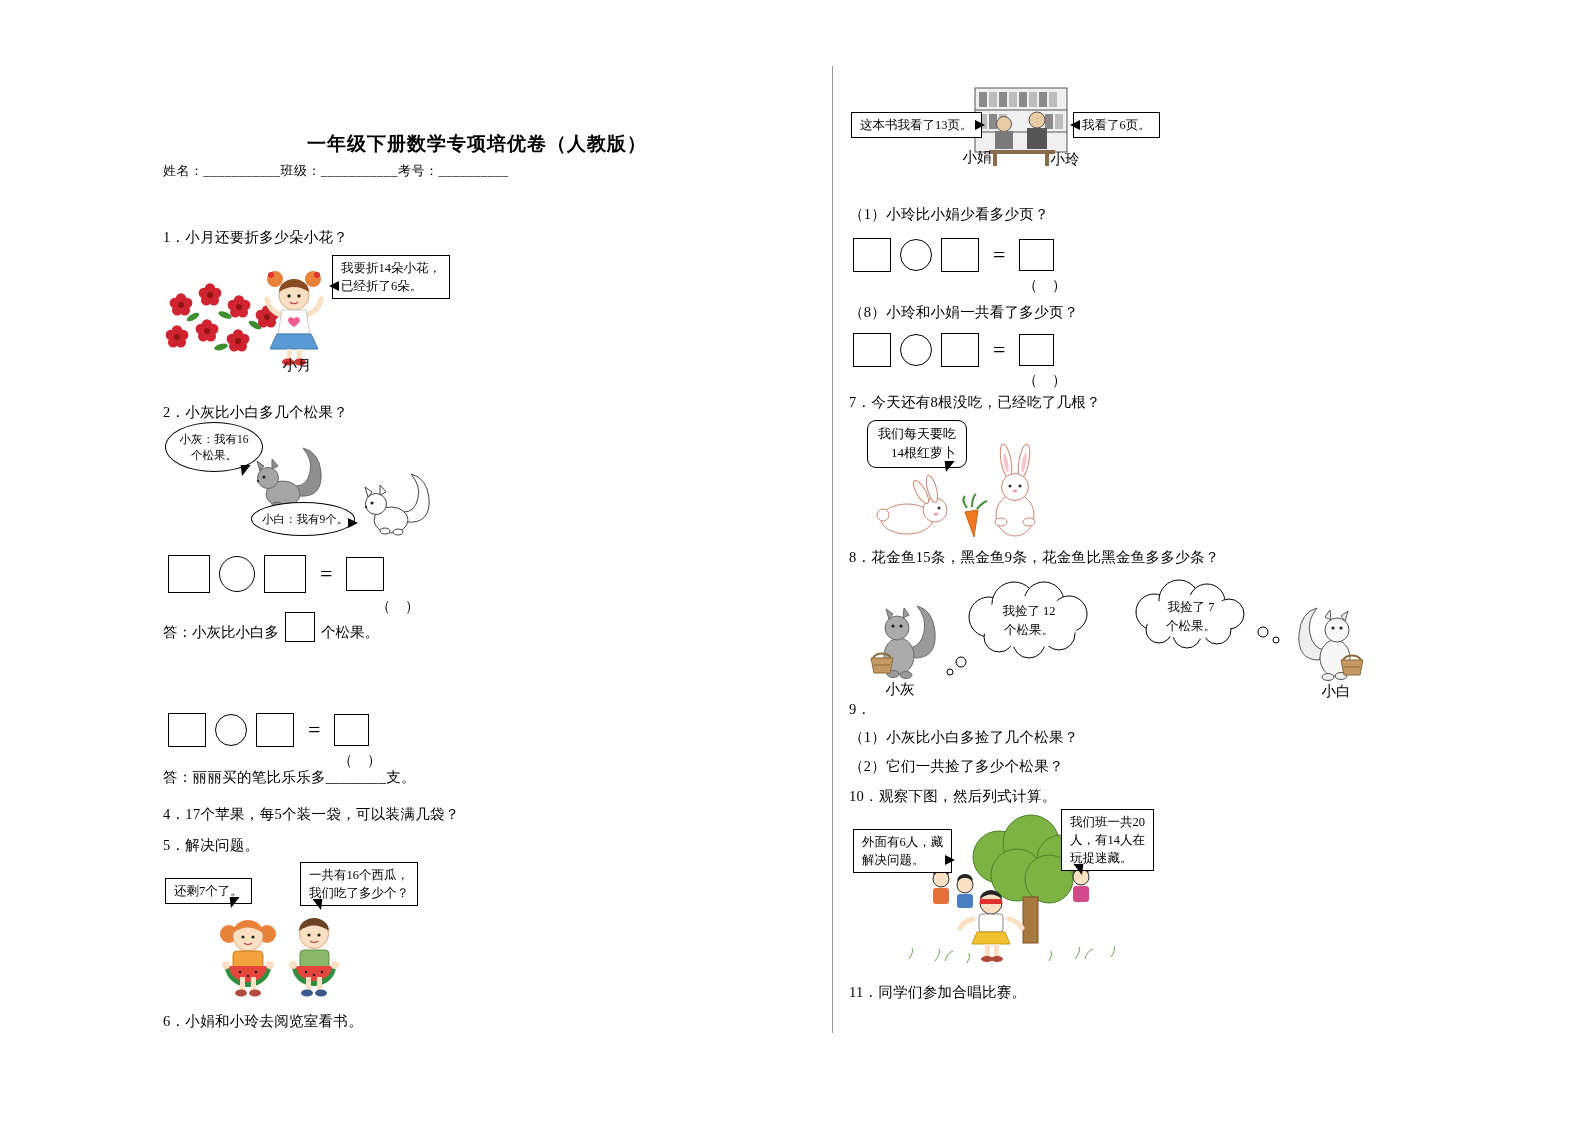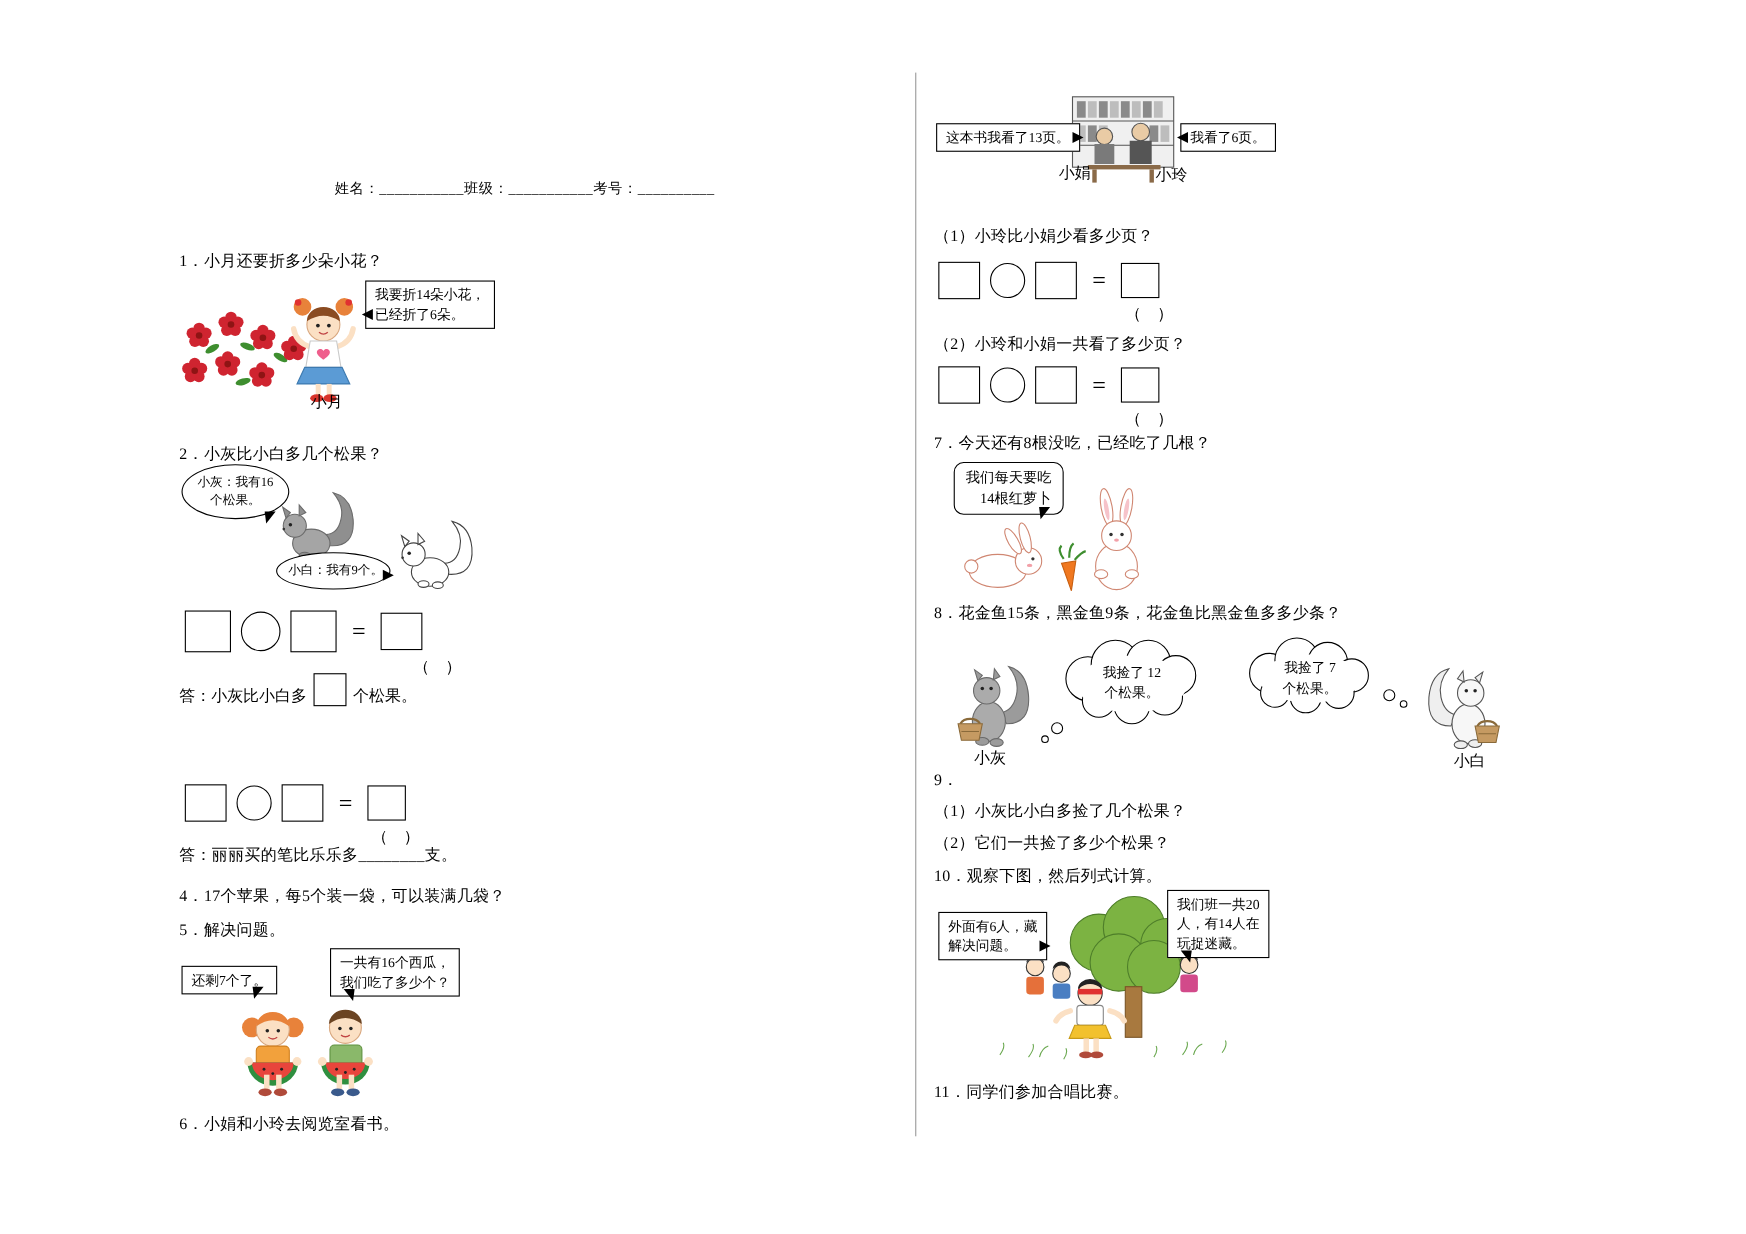--- a/index.html
+++ b/index.html
@@ -4,21 +4,21 @@
 <style>
   *{margin:0;padding:0;box-sizing:border-box;}
   body{background:#ffffff;}
   .page{position:relative;width:1587px;height:1122px;background:#fff;overflow:hidden;
         font-family:"Liberation Serif","DejaVu Serif",serif;color:#000;}
   .divider{position:absolute;left:832px;top:66px;width:1px;height:967px;background:#9a9a9a;}
   .col{position:absolute;}
   .col-left{left:163px;top:88px;width:628px;height:990px;}
   .col-right{left:849px;top:78px;width:578px;height:1000px;}
   .title{position:absolute;left:0;width:100%;text-align:center;font-size:19px;font-weight:bold;letter-spacing:1px;}
-  .nameline{position:absolute;left:0;width:100%;text-align:center;font-size:13px;letter-spacing:0.5px;}
+  .nameline{position:absolute;left:0;width:100%;font-size:13px;letter-spacing:0.5px;}
   .q{position:absolute;left:0;font-size:14.5px;letter-spacing:0.3px;white-space:nowrap;}
   .illus{position:absolute;left:0;}
   .illus svg{position:absolute;left:0;top:0;}
   .figlabel{position:absolute;font-size:14.5px;text-align:center;z-index:4;font-family:Liberation Mono, monospace;}
   .bubble{position:absolute;border:1px solid #000;background:#fff;padding:3px 8px;
           font-size:12.5px;line-height:1.45;white-space:nowrap;z-index:3;}
   .bubble.ellipse{border-radius:50%;padding:8px 10px;text-align:center;font-size:11.5px;line-height:1.4;}
   .bubble.round{border-radius:9px;padding:4px 10px;font-size:13px;text-align:right;}
   .cloudtext{position:absolute;z-index:3;font-size:12.5px;line-height:1.5;text-align:center;}
   .tail-left::after{content:"";position:absolute;left:-9px;bottom:7px;width:0;height:0;
@@ -44,20 +44,21 @@
   .ansbox{width:30px;height:30px;border:1.5px solid #000;margin:0 6px;background:#fff;}
 </style>
 </head>
 <body>
 
 <div class="page">
   <div class="divider"></div>
 
   <div class="col col-left">
 
+    <div class="title" style="top:43px">一年级下册数学专项培优卷（人教版）</div>
     <div class="nameline" style="top:74px">姓名：___________班级：___________考号：__________</div>
 
     <div class="q" style="top:140px">1．小月还要折多少朵小花？</div>
 
     <div class="illus" style="top:165px;width:320px;height:128px">
       <svg width="320" height="128" viewBox="0 0 320 128">
         <defs>
           <g id="flw">
             <circle cx="0" cy="-6.5" r="5.2" fill="#cf2430"></circle>
             <circle cx="6.2" cy="-2" r="5.2" fill="#cf2430"></circle>
@@ -284,21 +285,21 @@
       <div class="eqrow">
         <span class="eqbox"></span>
         <span class="eqcirc"></span>
         <span class="eqbox"></span>
         <span class="eqsign">=</span>
         <span class="eqbox last"></span>
       </div>
       <div class="eqparen">（　）</div>
     </div>
 
-    <div class="q" style="top:225px">（2）小玲和小娟一共看了多少页？</div>
+    <div class="q" style="top:225px">（8）小玲和小娟一共看了多少页？</div>
 
     <div class="eqwrap sm" style="left:4px;top:255px">
       <div class="eqrow">
         <span class="eqbox"></span>
         <span class="eqcirc"></span>
         <span class="eqbox"></span>
         <span class="eqsign">=</span>
         <span class="eqbox last"></span>
       </div>
       <div class="eqparen">（　）</div>

